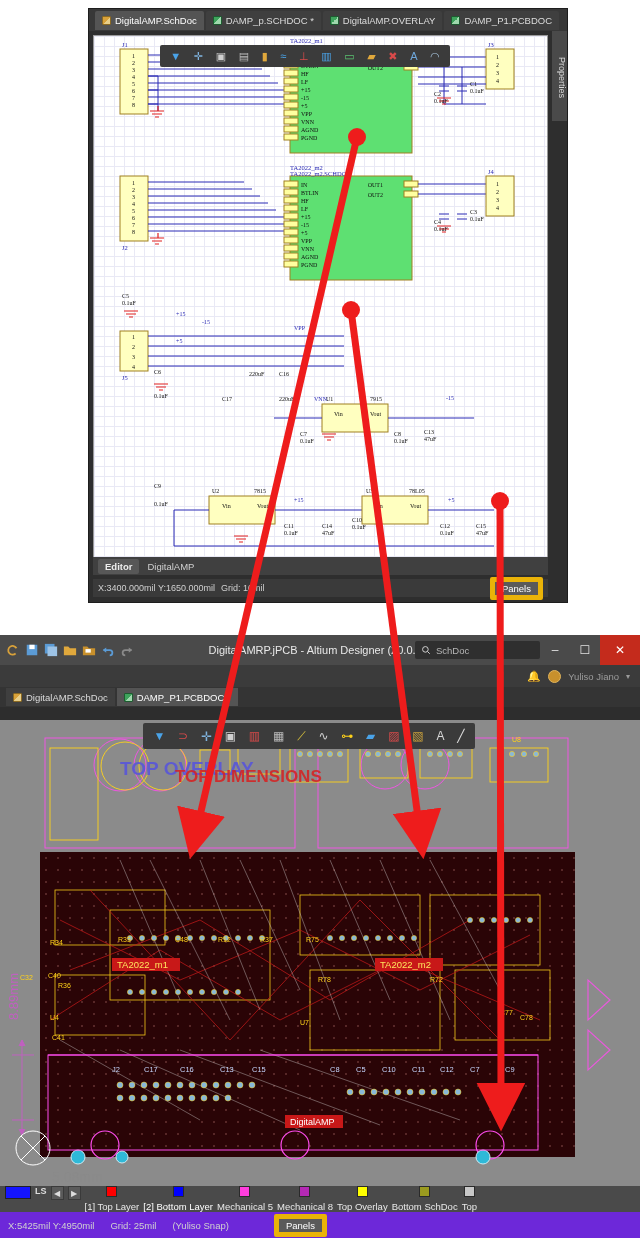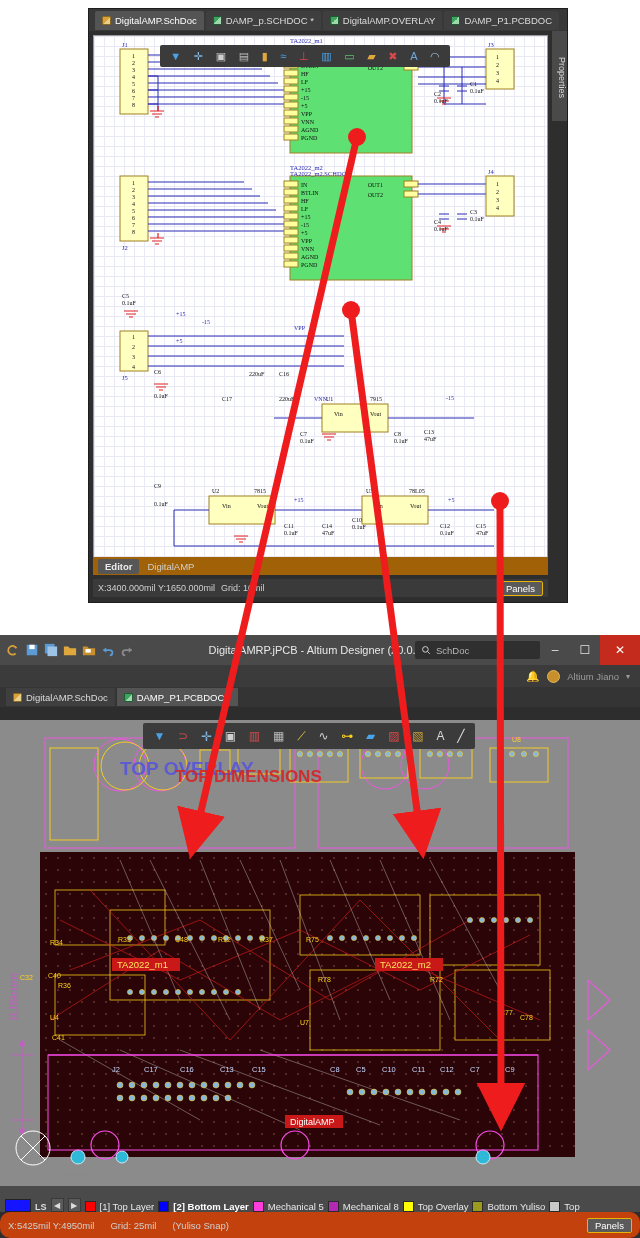--- a/index.html
+++ b/index.html
@@ -51,36 +51,36 @@
   }
   #sch-toolbar .tb{ font-size:11px; line-height:1; }
 
   #props-tab-top{
     position:absolute; right:0; top:22px; width:15px; height:90px;
     background:#4a4a4a; color:#d8d8d8; font-size:9px;
     writing-mode:vertical-rl; text-align:center; padding-top:4px;
   }
   #sch-statusrow{
     position:absolute; left:4px; bottom:27px; width:455px; height:18px;
-    background:#a16207; display:flex; align-items:center; gap:8px; padding-left:5px;
+    background:#404040; display:flex; align-items:center; gap:8px; padding-left:5px;
   }
   .mini-btn{
     font-size:9.5px; color:#ececec; background:#575757;
     padding:2px 7px; border-radius:2px; font-weight:bold;
   }
   .mini-lbl{ font-size:9.5px; color:#cfcfcf; }
   #sch-statusbar{
     position:absolute; left:4px; bottom:5px; width:455px; height:18px;
     background:#3a3a3a; display:flex; align-items:center; padding:0 5px;
     justify-content:space-between;
   }
   #sch-statusbar .coords{ font-size:9px; color:#d0d0d0; }
   .panels-btn{
     font-size:9.5px; color:#ffffff; background:#5a5a5a;
-    padding:1px 7px; border-radius:2px; border:1px solid #eab308;margin-left:45px;
+    padding:1px 7px; border-radius:2px; border:5px solid #eab308;margin-left:45px;
   }
 
   
   #bot-window{
     position:absolute; left:0; top:635px; width:640px; height:603px;
     background:#2d2d2d;
   }
   #pcb-titlebar{
     height:30px; background:#4a4a4a; display:flex; align-items:center;
     position:relative;
@@ -144,38 +144,38 @@
     background:#2a0406;
   }
   #pcb-dots{
     position:absolute; inset:0;
     background-image:radial-gradient(circle,#5a2a2a 0.7px,transparent 0.8px);
     background-size:12px 12px;
   }
 
   #layerbar{
     position:absolute; left:0; top:551px; width:640px; height:26px;
-    background:#4a4a4a; display:flex; align-items:flex-end; gap:4px;
+    background:#4a4a4a; display:flex; align-items:flex-start; gap:4px;
     padding-left:5px; overflow:hidden;
   }
-  .layer-chip{ display:flex; align-items:center; gap:4px; white-space:nowrap; }
+  .layer-chip{ display:flex; align-items:center; gap:4px; white-space:nowrap;flex-direction:column; }
   .swatch{ width:11px; height:11px; border:1px solid #2a2a2a; }
   .layer-name{ font-size:9.5px; color:#e8e8e8; }
-  .layer-name.sel{ font-weight:bold; color:#ffffff; }
+  .layer-name.sel{ font-weight:normal; color:#ffffff; }
   .ls-box{ width:26px; height:13px; background:#1414ff; border:1px solid #222; }
   .ls-lbl{ font-size:9px; color:#ddd; font-weight:bold; }
   .arrow-btn{
     width:13px; height:14px; background:#5a5a5a; color:#ddd;
     font-size:8px; display:flex; align-items:center; justify-content:center;
     border:1px solid #3a3a3a;
   }
   #pcb-statusbar{
     position:absolute; left:0; top:577px; width:640px; height:26px;
-    background:#c2410c; display:flex; align-items:center;
-    justify-content:space-between; padding:0 8px;border-radius:10px;
+    background:#6d28d9; display:flex; align-items:center;
+    padding:0 8px;
   }
   #pcb-statusbar .segs{ display:flex; gap:16px; }
   #pcb-statusbar .coords{ font-size:9.5px; color:#d0d0d0; }
 
   
   #arrows{ position:absolute; left:0; top:0; width:640px; height:1238px; pointer-events:none; }
 </style>
 </head>
 <body>
 
@@ -535,21 +535,21 @@
     </div>
 
     <div class="wbtn" id="win-min">–</div>
     <div class="wbtn" id="win-max">☐</div>
     <div class="wbtn" id="win-close">✕</div>
   </div>
 
   <div id="pcb-accountrow">
     <span style="font-size:11px;color:#d0d0d0">🔔</span>
     <span class="avatar"></span>
-    <span id="pcb-user">Altium Jiano</span>
+    <span id="pcb-user">Yuliso Jiano</span>
     <span style="font-size:8px;color:#9b9b9b">▾</span>
   </div>
 
   <div id="pcb-tabbar">
     <div class="pcb-tab">
       <span class="tab-ico ico-sch"></span>
       <span>DigitalAMP.SchDoc</span>
     </div>
     <div class="pcb-tab active">
       <span class="tab-ico ico-pcb"></span>
@@ -846,21 +846,21 @@
     <span class="layer-chip">
       <span class="swatch" style="background:#b429b4"></span>
       <span class="layer-name">Mechanical 8</span>
     </span>
     <span class="layer-chip">
       <span class="swatch" style="background:#ffff00"></span>
       <span class="layer-name">Top Overlay</span>
     </span>
     <span class="layer-chip">
       <span class="swatch" style="background:#9a9a1f"></span>
-      <span class="layer-name">Bottom Yuliso</span>
+      <span class="layer-name">Bottom SchDoc</span>
     </span>
     <span class="layer-chip">
       <span class="swatch" style="background:#c8c8c8"></span>
       <span class="layer-name">Top</span>
     </span>
   </div>
 
   <div id="pcb-statusbar">
     <div class="segs">
       <span class="coords">X:5425mil Y:4950mil</span>

